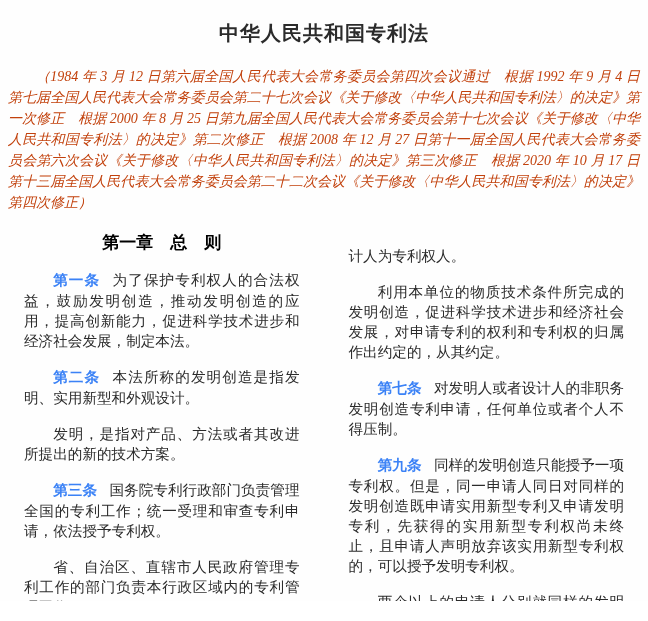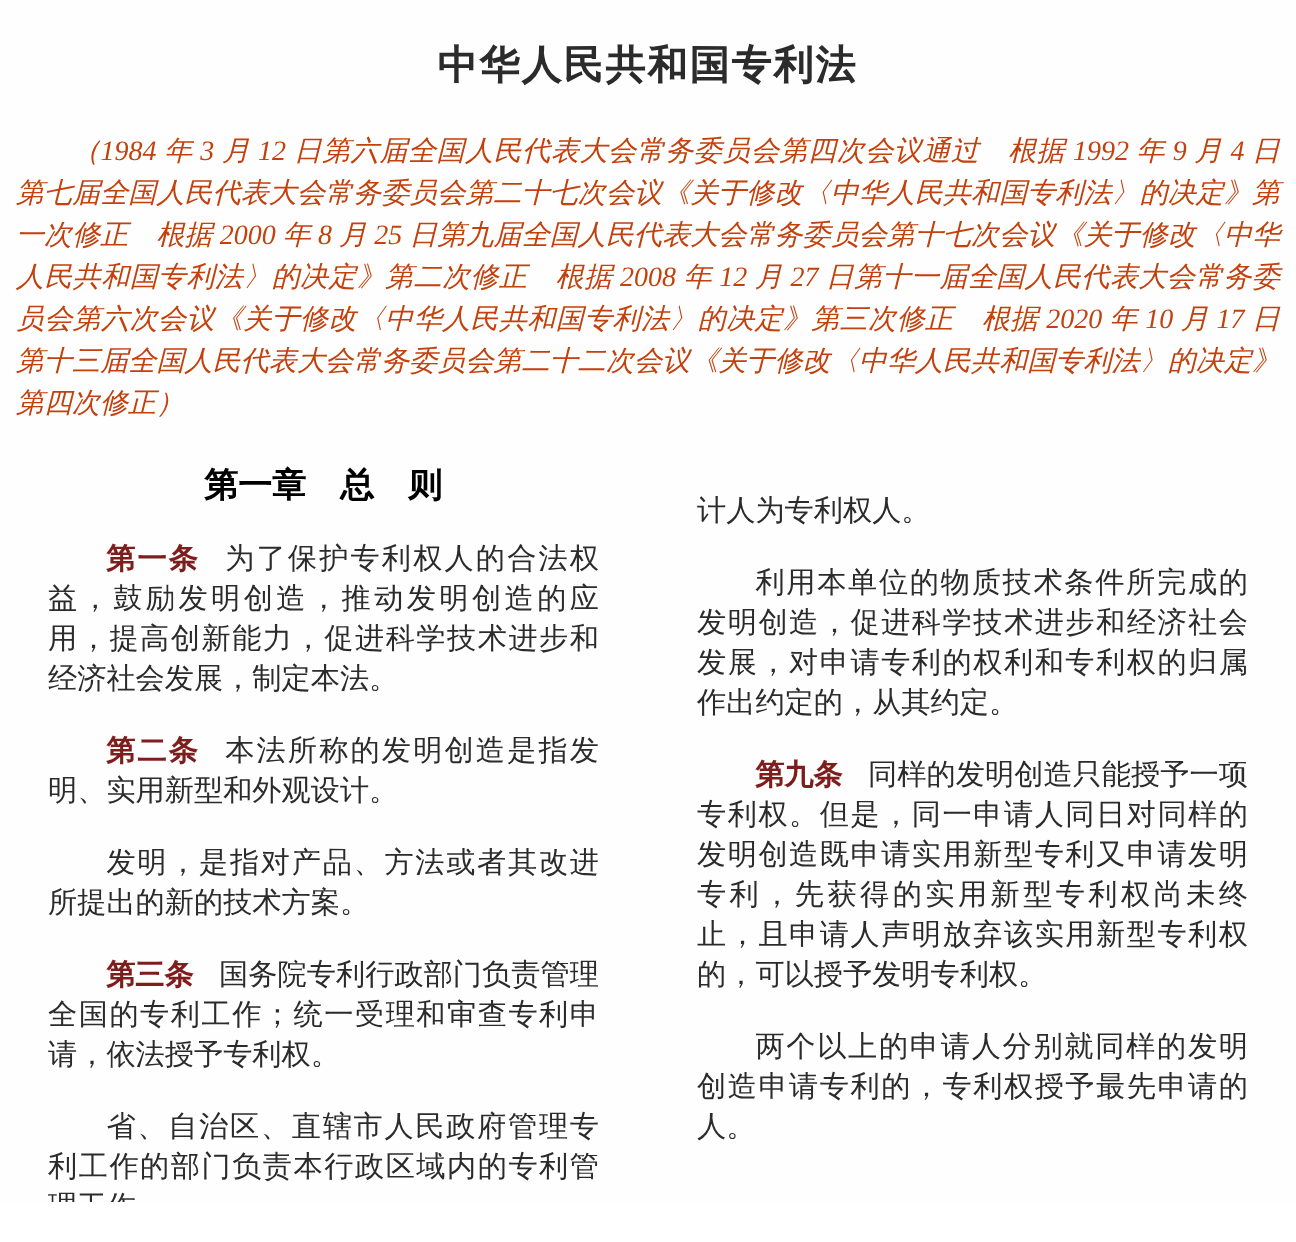--- a/index.html
+++ b/index.html
@@ -58,24 +58,24 @@
     color: #000000;
   }
   .para {
     margin: 16px;
     text-indent: 2em;
   }
   .para.no-indent {
     text-indent: 0;
   }
   .article-label {
-    font-family: Liberation Serif, serif;
+    font-family: Liberation Mono, monospace;
     font-weight: 700;
     margin-right: 0.85em;
-    color: #7f1d1d;
+    color: #3b82f6;
   }
 </style>
 </head>
 <body>
 
 <div class="page">
   <h1 class="doc-title">中华人民共和国专利法</h1>
 
   <p class="preamble">（1984 年 3 月 12 日第六届全国人民代表大会常务委员会第四次会议通过　根据 1992 年 9 月 4 日第七届全国人民代表大会常务委员会第二十七次会议《关于修改〈中华人民共和国专利法〉的决定》第一次修正　根据 2000 年 8 月 25 日第九届全国人民代表大会常务委员会第十七次会议《关于修改〈中华人民共和国专利法〉的决定》第二次修正　根据 2008 年 12 月 27 日第十一届全国人民代表大会常务委员会第六次会议《关于修改〈中华人民共和国专利法〉的决定》第三次修正　根据 2020 年 10 月 17 日第十三届全国人民代表大会常务委员会第二十二次会议《关于修改〈中华人民共和国专利法〉的决定》第四次修正）</p>
 
@@ -84,17 +84,18 @@
       <h2 class="chapter-heading">第一章　总　则</h2>
     <p class="para"><b class="article-label">第一条</b>为了保护专利权人的合法权益，鼓励发明创造，推动发明创造的应用，提高创新能力，促进科学技术进步和经济社会发展，制定本法。</p>
         <p class="para"><b class="article-label">第二条</b>本法所称的发明创造是指发明、实用新型和外观设计。</p>
         <p class="para">发明，是指对产品、方法或者其改进所提出的新的技术方案。</p>
         <p class="para"><b class="article-label">第三条</b>国务院专利行政部门负责管理全国的专利工作；统一受理和审查专利申请，依法授予专利权。</p>
         <p class="para">省、自治区、直辖市人民政府管理专利工作的部门负责本行政区域内的专利管理工作。</p>
       </div>
     <div class="column" id="right-column">
         <p class="para no-indent">计人为专利权人。</p>
         <p class="para">利用本单位的物质技术条件所完成的发明创造，促进科学技术进步和经济社会发展，对申请专利的权利和专利权的归属作出约定的，从其约定。</p>
+        <p class="para"><b class="article-label">第七条</b>对发明人或者设计人的非职务发明创造专利申请，任何单位或者个人不得压制。</p>
         <p class="para"><b class="article-label">第九条</b>同样的发明创造只能授予一项专利权。但是，同一申请人同日对同样的发明创造既申请实用新型专利又申请发明专利，先获得的实用新型专利权尚未终止，且申请人声明放弃该实用新型专利权的，可以授予发明专利权。</p>
         <p class="para">两个以上的申请人分别就同样的发明创造申请专利的，专利权授予最先申请的人。</p>
       </div>
   </div>
 </div>
 
 </body></html>

